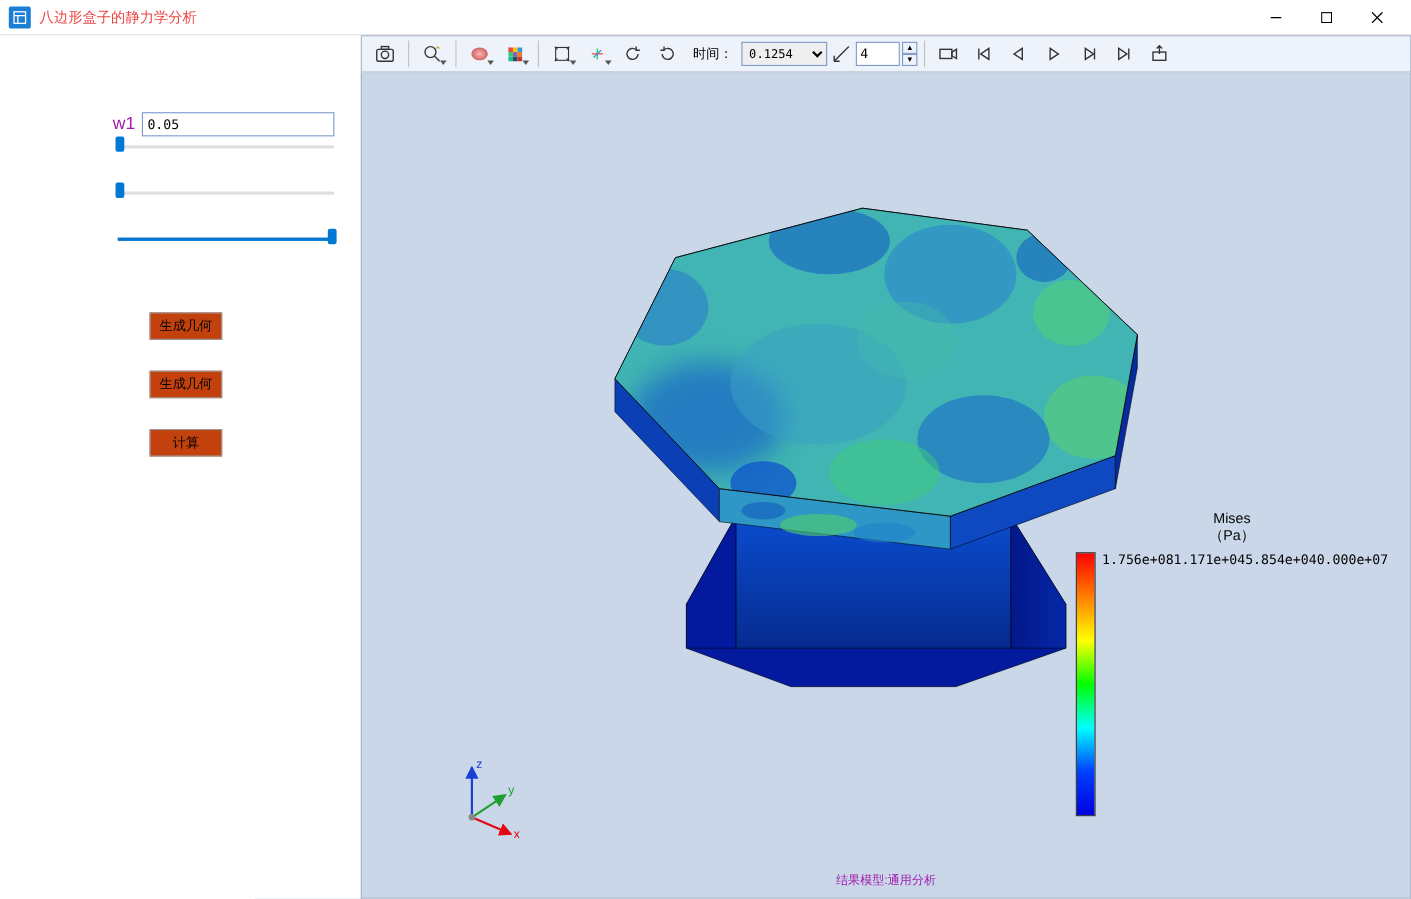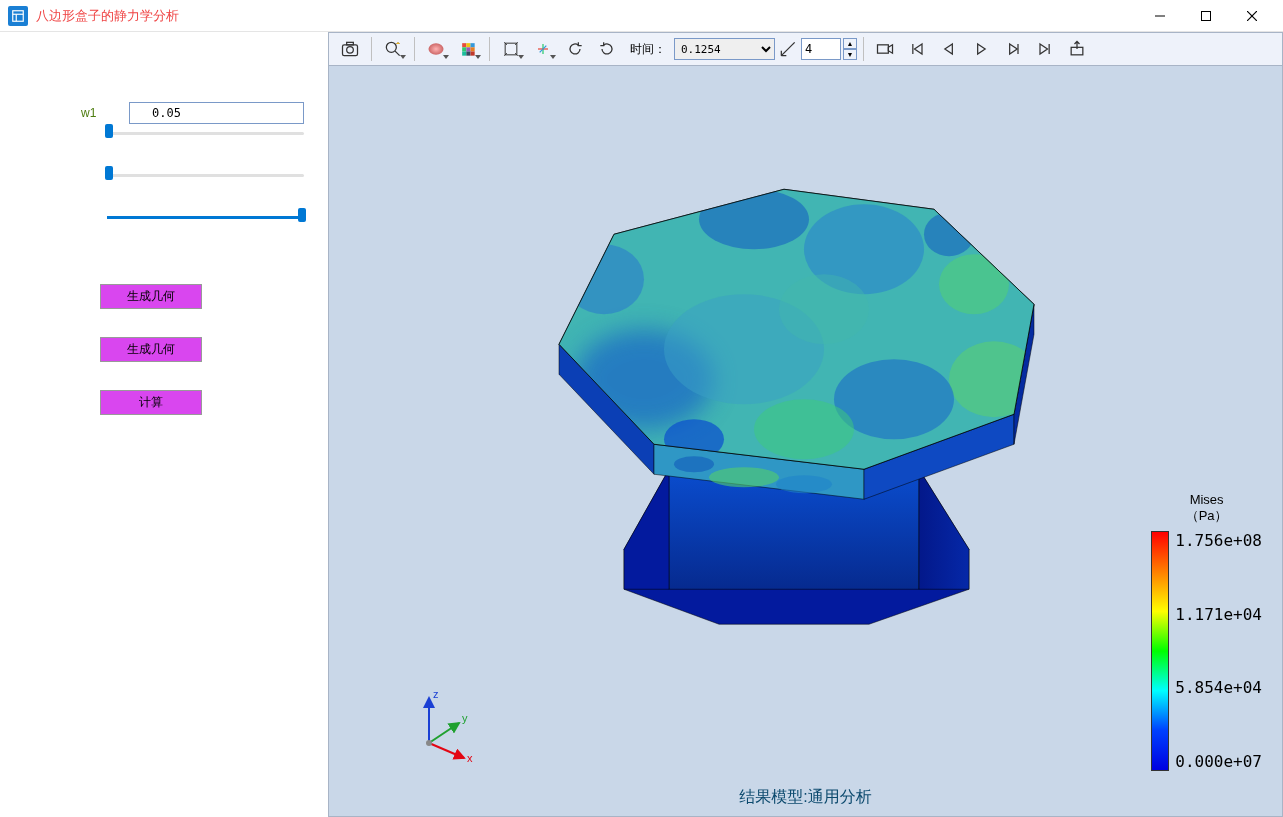--- a/index.html
+++ b/index.html
@@ -22,35 +22,35 @@
       font-size: 14px; cursor: pointer; color: #000;
     }
 
     .main { display: flex; height: calc(817px - 32px); }
     
     .sidebar {
       width: 328px; padding: 70px 24px 0 0; display: flex; flex-direction: column;
       align-items: flex-end; gap: 4px;
     }
     .param-row { display: flex; align-items: center; gap: 6px; margin-bottom: 2px; }
-    .param-label { font-size: 12px; color: #4d7c0f; min-width: 42px; text-align: left; }
+    .param-label { font-size: 16px; color: #a21caf; min-width: 42px; text-align: right; }
     .param-input {
-      width: 175px; height: 22px; border: 1px solid #7a99c8; padding: 0 22px;
+      width: 175px; height: 22px; border: 1px solid #7a99c8; padding: 0 4px;
       font-family: monospace; font-size: 12px; background: #fff;
     }
     .slider-row { width: 197px; margin: 0 0 28px 0; height: 10px; position: relative; }
     .slider-track { height: 3px; background: #e0e0e0; position: relative; top: 2px; border-radius: 2px; }
     .slider-fill { height: 3px; background: #0078d4; position: absolute; top: 0; left: 0; }
     .slider-thumb {
       width: 8px; height: 14px; background: #0078d4; position: absolute; top: -6px;
       border-radius: 2px;
     }
     .button-group { margin-top: 28px; display: flex; flex-direction: column; gap: 28px; margin-right: 102px; }
     .action-button {
-      padding: 3px 26px; border: 1px solid #999; background: #d946ef;
+      padding: 3px 8px; border: 1px solid #999; background: #c2410c;
       font-size: 12px; cursor: pointer; font-family: inherit;
     }
 
     .viewport-area { flex: 1; display: flex; flex-direction: column; }
     
     .tabs { height: 24px; display: flex; align-items: flex-end; padding-left: 12px; gap: 0; }
     .tab {
       padding: 4px 12px 3px; font-size: 12px; cursor: pointer;
       font-family: monospace;
     }
@@ -66,49 +66,49 @@
     }
     .tool-btn svg { width: 20px; height: 20px; }
     .tool-btn.dd::after {
       content: ''; position: absolute; right: 2px; bottom: 3px;
       border-left: 3px solid transparent; border-right: 3px solid transparent;
       border-top: 4px solid #555;
     }
     .tool-sep { width: 1px; height: 24px; background: #c0c0c0; margin: 0 4px; }
     .time-label { font-size: 12px; margin: 0 6px; }
     .time-select {
-      height: 22px; width: 101px; border: 1px solid #7a99c8; font-size: 11px;
+      height: 22px; width: 78px; border: 1px solid #7a99c8; font-size: 11px;
       font-family: monospace; padding: 0 2px;
     }
     .spin-input {
       height: 22px; width: 40px; border: 1px solid #7a99c8; font-size: 12px;
       font-family: monospace; text-align: left; padding: 0 3px;
     }
     .spin-group { display: flex; flex-direction: column; }
     .spin-btn { width: 14px; height: 11px; border: 1px solid #7a99c8; background: #eef2fa; font-size: 7px; display: flex; align-items: center; justify-content: center; cursor: pointer; }
 
     .vp {
       flex: 1; background: #c9d7e8; position: relative; border: 1px solid #a8b4c6; border-top: none;
       overflow: hidden;
     }
     
     .model { position: absolute; left: 50%; top: 50%; transform: translate(-52%, -58%); }
     
     .legend {
-      position: absolute; right: 20px; top: 426px; display: flex; flex-direction: column;
+      position: absolute; right: 20px; top: 397px; display: flex; flex-direction: column;
       align-items: center; font-size: 13px;
     }
     .legend-title { text-align: center; margin-bottom: 6px; color: #000; font-family: "Segoe UI", sans-serif; }
     .legend-body { display: flex; gap: 6px; }
     .legend-bar { width: 18px; height: 240px; background: linear-gradient(to bottom, #ff0000, #ff7f00, #ffff00, #00ff00, #00ffff, #0040ff, #0000e0); border: 1px solid #333; }
-    .legend-ticks { display: flex; flex-direction: column; justify-content: space-between; height: 240px; font-size: 16px; font-family: monospace; }
+    .legend-ticks { display: flex; flex-direction: row; justify-content: space-between; height: 240px; font-size: 12px; font-family: monospace; }
     
     .axes { position: absolute; left: 85px; bottom: 45px; }
     
-    .status-text { position: absolute; bottom: 8px; left: 50%; transform: translateX(-50%); font-size: 16px; color: #0c4a6e; font-family: "Segoe UI", sans-serif; }
+    .status-text { position: absolute; bottom: 8px; left: 50%; transform: translateX(-50%); font-size: 11px; color: #a21caf; font-family: "Segoe UI", sans-serif; }
   </style>
 </head>
 <body>
 
 <div class="titlebar">
   <div class="titlebar-left">
     <div class="app-icon">
       <svg viewBox="0 0 24 24">
           <rect x="3" y="3" width="18" height="18" fill="none" stroke="#fff" stroke-width="2"></rect>
           <line x1="3" y1="9" x2="21" y2="9" stroke="#fff" stroke-width="2"></line>

